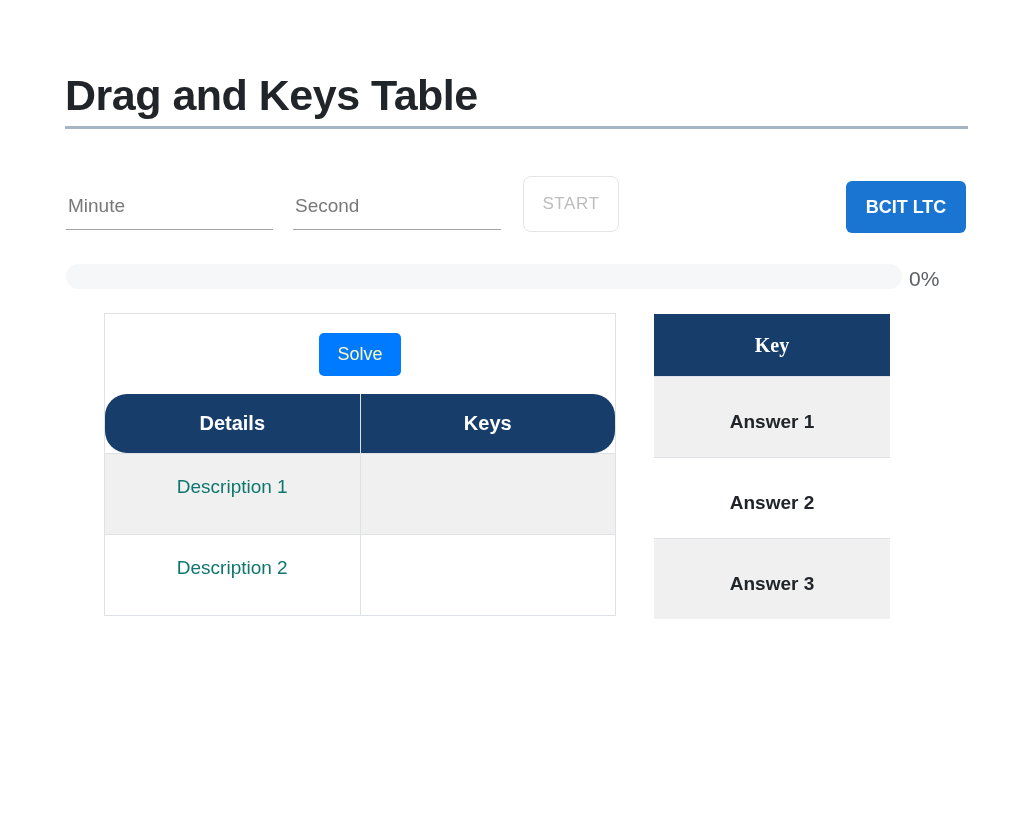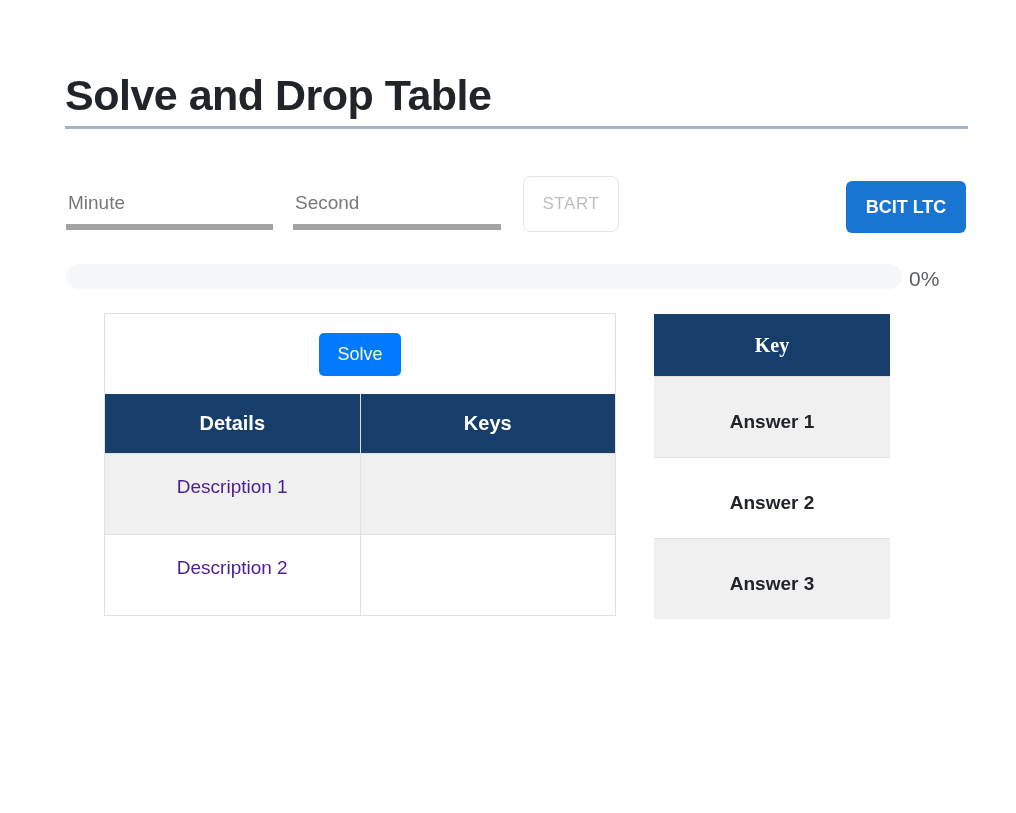--- a/index.html
+++ b/index.html
@@ -13,21 +13,21 @@
     font-size:43px; font-weight:600; color:#212529; letter-spacing:-0.5px;
   }
 
   .title-rule {
     position:absolute; left:65px; top:126px; width:903px; height:3px;
     background:#a5b5c6;
   }
 
   .time-field {
     position:absolute; top:188px; height:42px;
-    border:none; border-bottom:6px solid #a3a3a3; background:transparent;
+    border:none; border-bottom:1px solid #a3a3a3; background:transparent;
     font-family:inherit; font-size:19px; color:#212529; outline:none;
     padding:0 2px 6px 2px; box-sizing:border-box;
   }
   .time-field::placeholder { color:#787878; opacity:1; }
   .field-minute { left:66px; width:207px; }
   .field-second { left:293px; width:208px; }
 
   .start-btn {
     position:absolute; left:523px; top:176px; width:96px; height:56px;
     background:#ffffff; border:1px solid #e4e4e4; border-radius:8px;
@@ -56,31 +56,31 @@
     border:1px solid #dee2e6; box-sizing:border-box; background:#ffffff;
   }
   .solve-section {
     height:80px; display:flex; align-items:center; justify-content:center;
     background:#ffffff;
   }
   .solve-btn {
     width:82px; height:43px; background:#007bff; border:none; border-radius:5px;
     color:#fef9c3; font-family:inherit; font-size:18px;
   }
-  .mt-header { display:flex; height:59px; background:#173e6b; }
+  .mt-header { display:flex; height:59px; background:#173e6b;border-radius:22px; }
   .mt-header-cell {
     flex:1; display:flex; align-items:center; justify-content:center;
     color:#ffffff; font-weight:bold; font-size:20px;
   }
   .mt-header-cell + .mt-header-cell { border-left:1px solid #dce3ec; }
   .mt-row { display:flex; height:81px; border-top:1px solid #dee2e6; box-sizing:border-box; background:#ffffff; }
   .mt-row.striped { background:#f0f0f0; }
   .mt-cell {
     flex:1; text-align:center; padding-top:22px; box-sizing:border-box;
-    font-size:19px; color:#4c1d95;
+    font-size:19px; color:#0f766e;
   }
   .mt-cell + .mt-cell { border-left:1px solid #dee2e6; }
 
   
   .key-table { position:absolute; left:654px; top:314px; width:236px; }
   .key-header {
     height:62px; background:#173e6b; display:flex; align-items:center; justify-content:center;
     color:#ffffff; font-weight:bold; font-size:20px;font-family:Liberation Serif, serif;
   }
   .key-row {
@@ -88,21 +88,21 @@
     text-align:center; padding-top:34px;
     font-size:19px; font-weight:bold; color:#212529; background:#ffffff;
   }
   .key-row.striped { background:#f0f0f0; }
 </style>
 </head>
 <body>
 
 <div class="page">
 
-  <h1 class="page-title">Solve and Drop Table</h1>
+  <h1 class="page-title">Drag and Keys Table</h1>
   <div class="title-rule"></div>
 
   <input class="time-field field-minute" type="text" placeholder="Minute" style="">
   <input class="time-field field-second" type="text" placeholder="Second" style="">
   <button class="start-btn">START</button>
   <button class="bcit-btn">BCIT LTC</button>
 
   <div class="progress-track">
     <div class="progress-fill"></div>
   </div>

